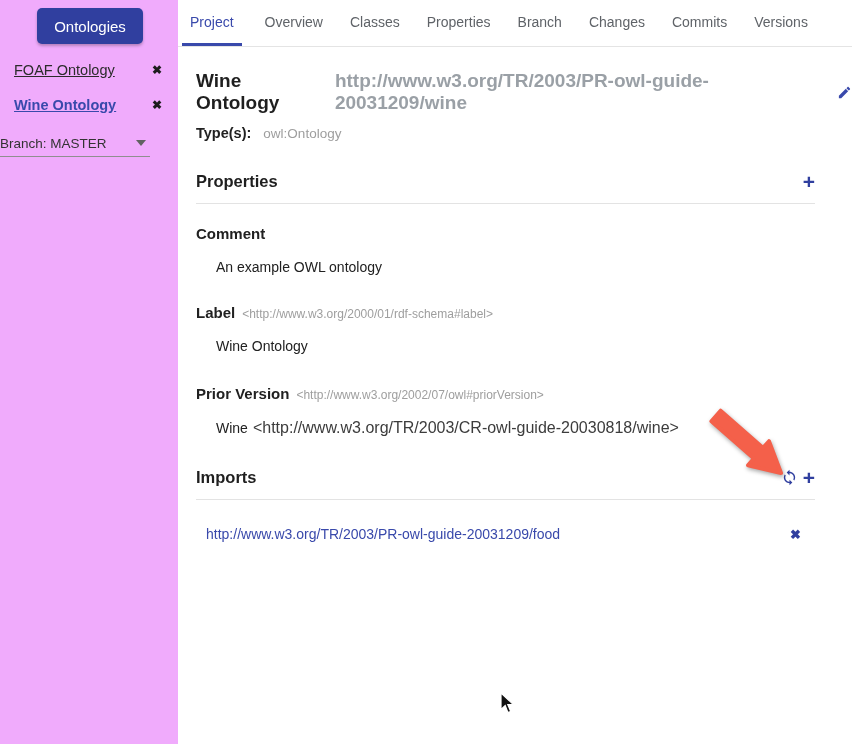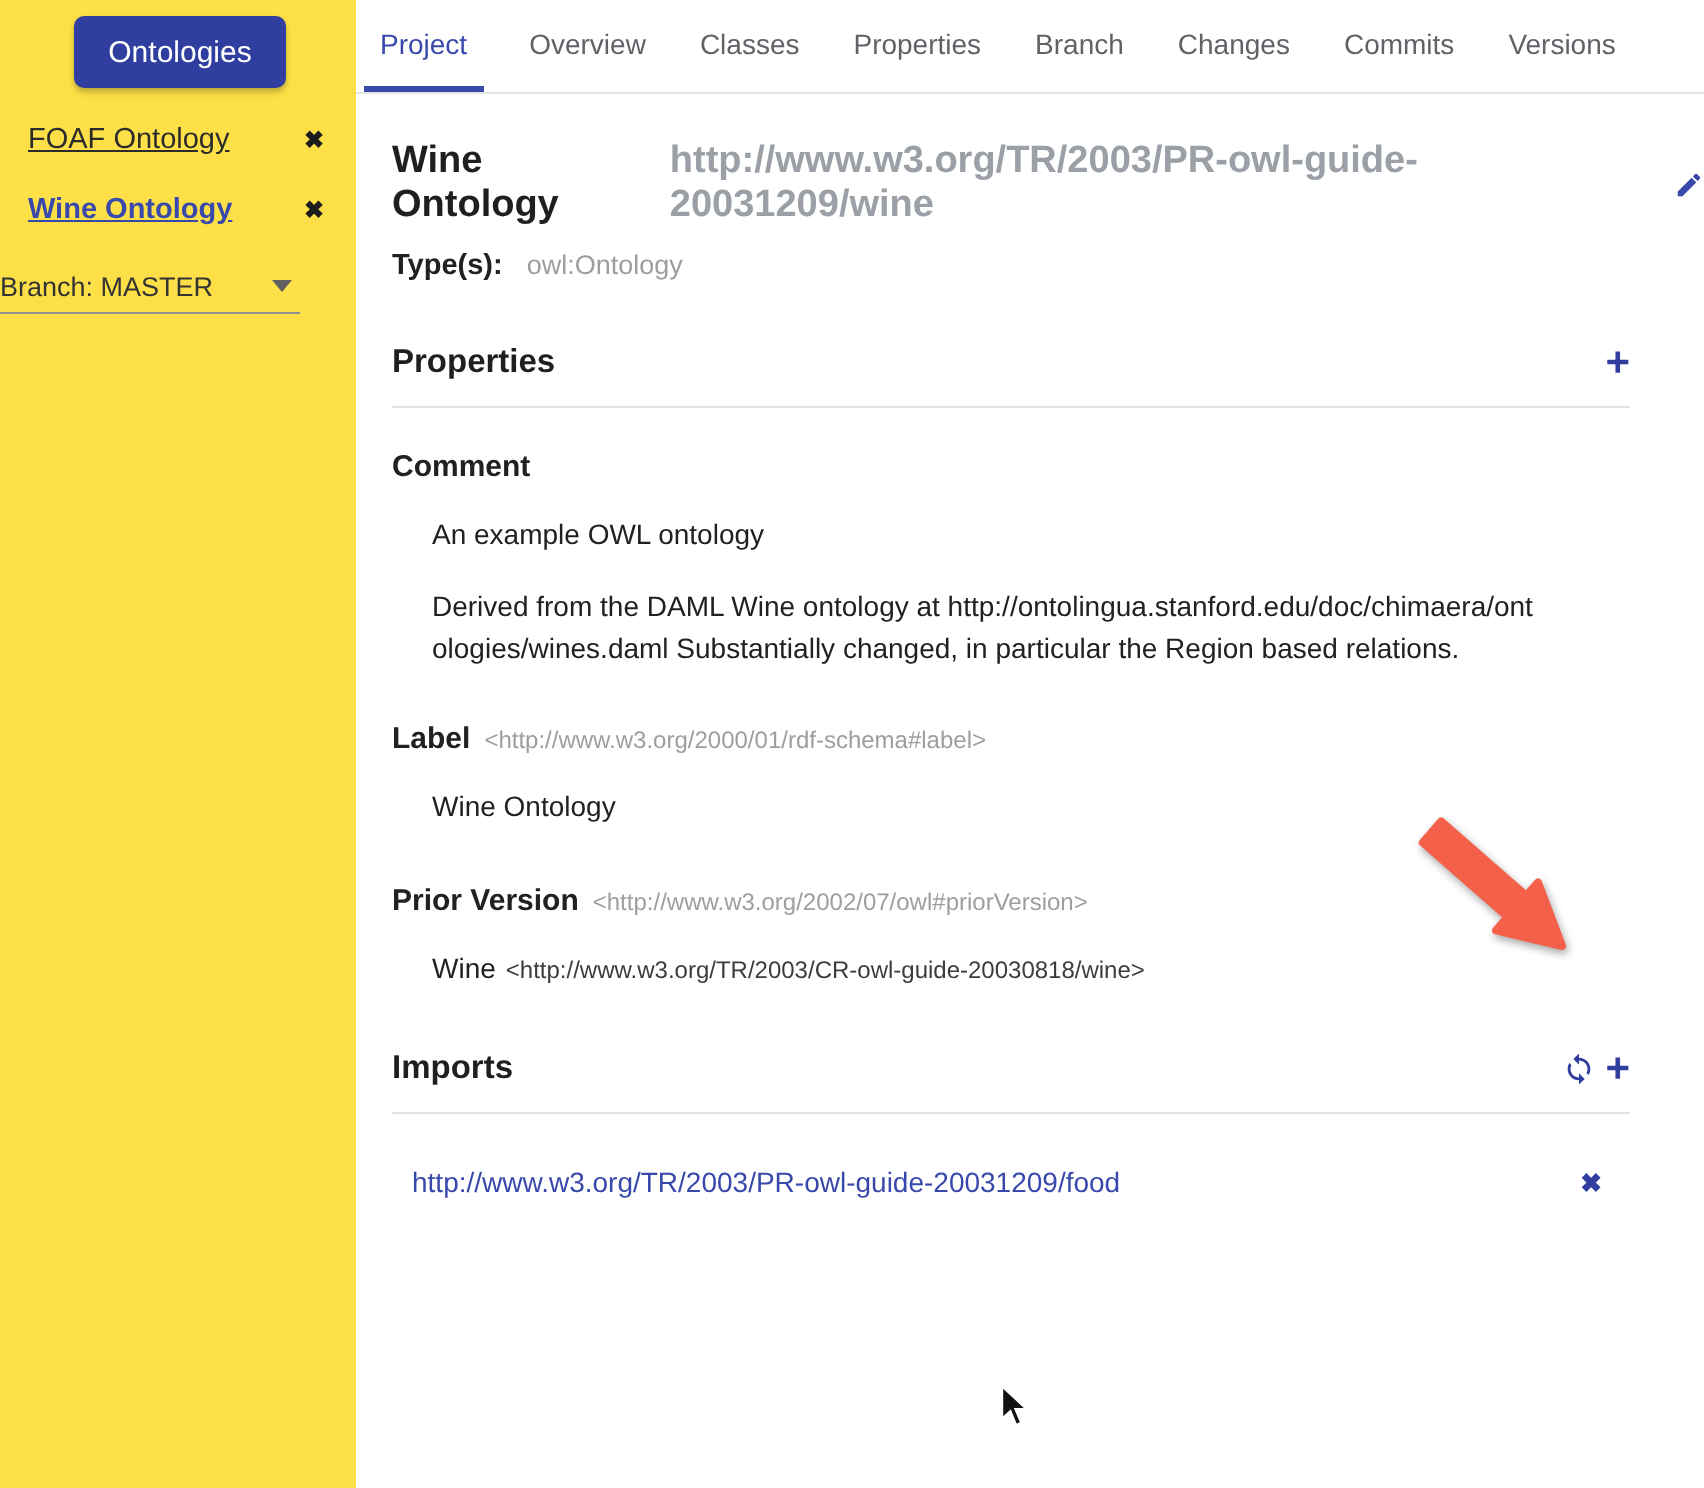--- a/index.html
+++ b/index.html
@@ -1,21 +1,21 @@
 <!DOCTYPE html>
 <html><head>
 <meta charset="utf-8">
 <style>
   * { margin:0; padding:0; box-sizing:border-box; }
   html,body { width:852px; height:744px; overflow:hidden; background:#fff;
               font-family:"Liberation Sans", sans-serif; position:relative; }
   .app { display:flex; width:852px; height:744px; }
 
   
-  .sidebar { width:178px; height:744px; background:#fde047; position:relative; flex:0 0 178px; }
+  .sidebar { width:178px; height:744px; background:#f0abfc; position:relative; flex:0 0 178px; }
   .ontologies-btn { position:absolute; left:37px; top:8px; width:106px; height:36px;
     background:#303f9f; color:#fff; border:none; border-radius:5px; font-size:15px;
     font-family:"Liberation Sans",sans-serif; cursor:pointer; box-shadow:0 2px 3px rgba(0,0,0,.25); }
   .onto-row { position:absolute; left:14px; right:16px; display:flex;
     justify-content:space-between; align-items:center; }
   .onto-row.r1 { top:62px; } .onto-row.r2 { top:97px; }
   .onto-label { font-size:14.5px; color:#2b2b2b; cursor:pointer;text-decoration:underline; }
   .onto-label.active { color:#3949ab; font-weight:bold; }
   .close-x { font-size:12px; color:#1c1c1c; font-weight:bold; cursor:pointer; }
   .branch-select { position:absolute; left:0; top:130px; width:150px; height:27px;
@@ -49,21 +49,21 @@
   .sync-btn { display:inline-flex; cursor:pointer; }
   .divider { width:619px; border-top:1px solid #e3e3e3; margin-top:12px; }
 
   .prop { margin-top:21px; }
   .prop-head { display:flex; align-items:baseline; gap:7px; }
   .prop-name { font-size:15px; font-weight:700; color:#212121; }
   .prop-uri { font-size:12px; color:#9e9e9e; }
   .prop-values { margin-left:20px; }
   .prop-value { margin-top:15px; font-size:14px; color:#212121; line-height:21px; }
   .prop-value.wrap { width:558px; word-break:break-all; }
-  .value-uri { font-size:12px; color:#3c3c3c; margin-left:5px; }
+  .value-uri { font-size:16px; color:#3c3c3c; margin-left:5px; }
 
   .import-row { width:619px; height:42px; display:flex; align-items:flex-end;
     justify-content:space-between; padding:0 14px 0 10px; }
   .import-link { font-size:14px; color:#3949ab; cursor:pointer; }
   .import-x { font-size:13px; font-weight:bold; color:#303f9f; cursor:pointer; }
 
   .overlay { position:absolute; pointer-events:none; }
   #annotation-arrow { left:696px; top:398px; }
   #mouse-cursor { left:499px; top:692px; }
 </style>
@@ -127,21 +127,20 @@
         </span>
       </div>
       <div class="divider"></div>
 
       <div class="prop">
         <div class="prop-head">
           <span class="prop-name">Comment</span>
         </div>
         <div class="prop-values">
           <p class="prop-value">An example OWL ontology</p>
-          <p class="prop-value wrap">Derived from the DAML Wine ontology at http://ontolingua.stanford.edu/doc/chimaera/ontologies/wines.daml Substantially changed, in particular the Region based relations.</p>
         </div>
       </div>
 
       <div class="prop" style="margin-top:26px;">
         <div class="prop-head">
           <span class="prop-name">Label</span>
           <span class="prop-uri">&lt;http://www.w3.org/2000/01/rdf-schema#label&gt;</span>
         </div>
         <div class="prop-values">
           <p class="prop-value">Wine Ontology</p>

